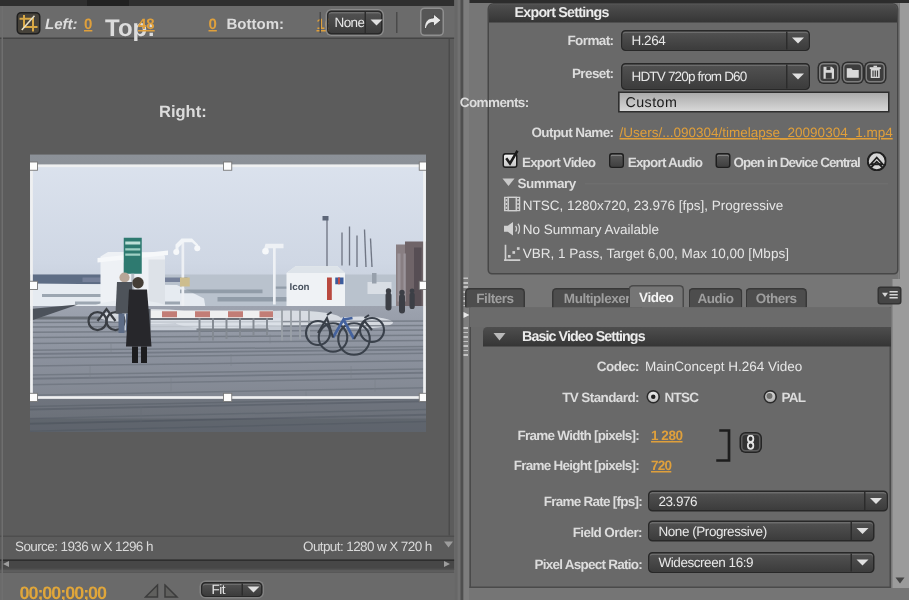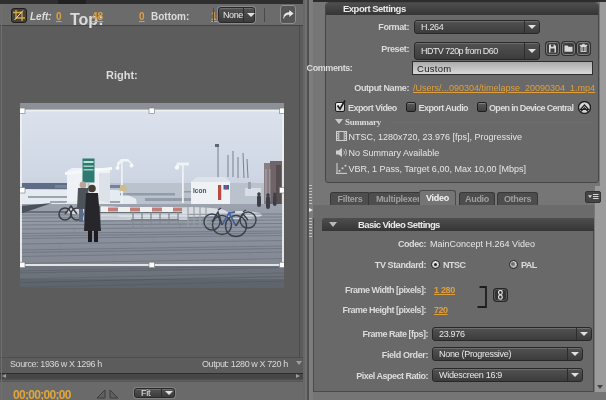--- a/index.html
+++ b/index.html
@@ -376,21 +376,21 @@
 
 <div class="abs" style="left:578px;top:101px;width:13px;height:13px;">
  <svg width="13" height="13" viewBox="0 0 13 13" style="position:absolute;left:0;top:0;">
   <circle cx="6.5" cy="6.5" r="6" fill="#d6d6d6" stroke="#1f1f1f" stroke-width="1.4"></circle>
   <path d="M2.5 8.5 L6.5 4 L10.5 8.5 Z" fill="none" stroke="#1f1f1f" stroke-width="1.2"></path>
   <path d="M2.8 10.5 L6.5 6.8 L10.2 10.5" fill="none" stroke="#1f1f1f" stroke-width="1.2"></path>
  </svg>
 </div>
 
 <div class="abs" style="left:335px;top:119px;width:0;height:0;border-left:4px solid transparent;border-right:4px solid transparent;border-top:5px solid #c9c9c9;"></div>
-<div class="abs lbl" style="left:345px;top:117px;letter-spacing:-0.3px;font-family:Liberation Serif, serif;">Summary</div>
+<div class="abs lbl" style="left:345px;top:117px;letter-spacing:-0.3px;">Summary</div>
 <div class="abs" style="left:390px;top:122px;width:202px;height:1px;background:#6e6e6e;"></div>
 
 <svg class="abs" style="left:336px;top:131px;" width="11" height="10" viewBox="0 0 11 10">
  <rect x="0.5" y="0.5" width="10" height="9" fill="none" stroke="#cfcfcf" stroke-width="1"></rect>
  <rect x="2.8" y="0.5" width="5.4" height="9" fill="none" stroke="#cfcfcf" stroke-width="1"></rect>
  <g fill="#cfcfcf">
       <rect x="1.1" y="1.8" width="1" height="1.4"></rect>
       <rect x="1.1" y="4.3" width="1" height="1.4"></rect>
       <rect x="1.1" y="6.8" width="1" height="1.4"></rect>
       <rect x="8.9" y="1.8" width="1" height="1.4"></rect>
@@ -409,39 +409,39 @@
 
 <svg class="abs" style="left:336px;top:163px;" width="11" height="11" viewBox="0 0 11 11">
  <line x1="1" y1="0" x2="1" y2="11" stroke="#cfcfcf" stroke-width="1.1"></line>
  <line x1="0" y1="10.4" x2="11" y2="10.4" stroke="#cfcfcf" stroke-width="1.1"></line>
  <rect x="2.6" y="7" width="1.8" height="1.8" fill="#cfcfcf"></rect>
  <rect x="5.6" y="4.4" width="1.8" height="1.8" fill="#cfcfcf"></rect>
  <rect x="8.6" y="1.8" width="1.8" height="1.8" fill="#cfcfcf"></rect>
 </svg>
 <div class="abs val" style="left:348.5px;top:164px;">VBR, 1 Pass, Target 6,00, Max 10,00 [Mbps]</div>
 
-<div class="tab" style="left:330px;top:192px;height:12.5px;width:40px;line-height:12px;">Filters</div>
+<div class="tab" style="left:310px;top:192px;height:12.5px;width:40px;line-height:12px;">Filters</div>
 <div class="tab" style="left:368px;top:192px;height:25px;width:60px;line-height:12px;">Multiplexer</div>
 <div class="tab" style="left:419px;top:190px;height:14.5px;width:37px;background:#757575;border-color:#4a4a4a;color:#f4f4f4;line-height:14px;">Video</div>
 <div class="tab" style="left:459px;top:192px;height:12.5px;width:36px;line-height:12px;">Audio</div>
 <div class="tab" style="left:497px;top:192px;height:12.5px;width:41px;line-height:12px;">Others</div>
 <div class="abs" style="left:584.5px;top:191px;width:16px;height:12px;background:#454545;border:1px solid #333;border-radius:2px;">
  <svg style="position:absolute;left:0;top:0;" width="14" height="10" viewBox="0 0 14 10">
       <path d="M2 3.2 L6 3.2 L4 6 Z" fill="#d6d6d6"></path>
       <g stroke="#d6d6d6" stroke-width="1">
         <line x1="7" y1="2.5" x2="12.5" y2="2.5"></line>
         <line x1="7" y1="4.5" x2="12.5" y2="4.5"></line>
         <line x1="7" y1="6.5" x2="12.5" y2="6.5"></line>
       </g>
     </svg>
 </div>
 
 <div class="abs" style="left:313px;top:204.5px;width:281px;height:187.5px;background:#696969;border:1px solid #4a4a4a;border-top:none;"></div>
 <div class="abs" style="left:313px;top:204.5px;width:281px;height:13px;background:#6b6b6b;"></div>
-<div class="abs hdr" style="left:322px;top:217.5px;width:272px;height:13px;border-radius:3px 0 0 0;line-height:13px;padding-left:36px;letter-spacing:-0.6px;">Basic Video Settings</div>
+<div class="abs hdr" style="left:322px;top:217.5px;width:272px;height:13px;border-radius:3px 0 0 0;line-height:13px;padding-left:26px;letter-spacing:-0.6px;">Basic Video Settings</div>
 <div class="abs" style="left:329px;top:221.5px;width:0;height:0;border-left:4px solid transparent;border-right:4px solid transparent;border-top:5px solid #b9b9b9;"></div>
 
 <div class="abs lbl" style="left:250px;top:239px;width:176px;text-align:right;">Codec:</div>
 <div class="abs val" style="left:430px;top:239px;">MainConcept H.264 Video</div>
 
 <div class="abs lbl" style="left:250px;top:260px;width:176px;text-align:right;">TV Standard:</div>
 <div class="abs" style="left:431px;top:259.5px;width:9px;height:9px;border-radius:50%;background:radial-gradient(circle at 50% 30%, #f2f2f2, #b2b2b2);border:1px solid #2a2a2a;"></div>
 <div class="abs" style="left:434px;top:262.5px;width:3px;height:3px;border-radius:50%;background:#1e1e1e;"></div>
 <div class="abs lbl" style="left:443px;top:260px;letter-spacing:-0.5px;">NTSC</div>
 <div class="abs" style="left:508.5px;top:259.5px;width:9px;height:9px;border-radius:50%;background:radial-gradient(circle at 50% 30%, #e8e8e8, #9a9a9a);border:1px solid #2a2a2a;"></div>

